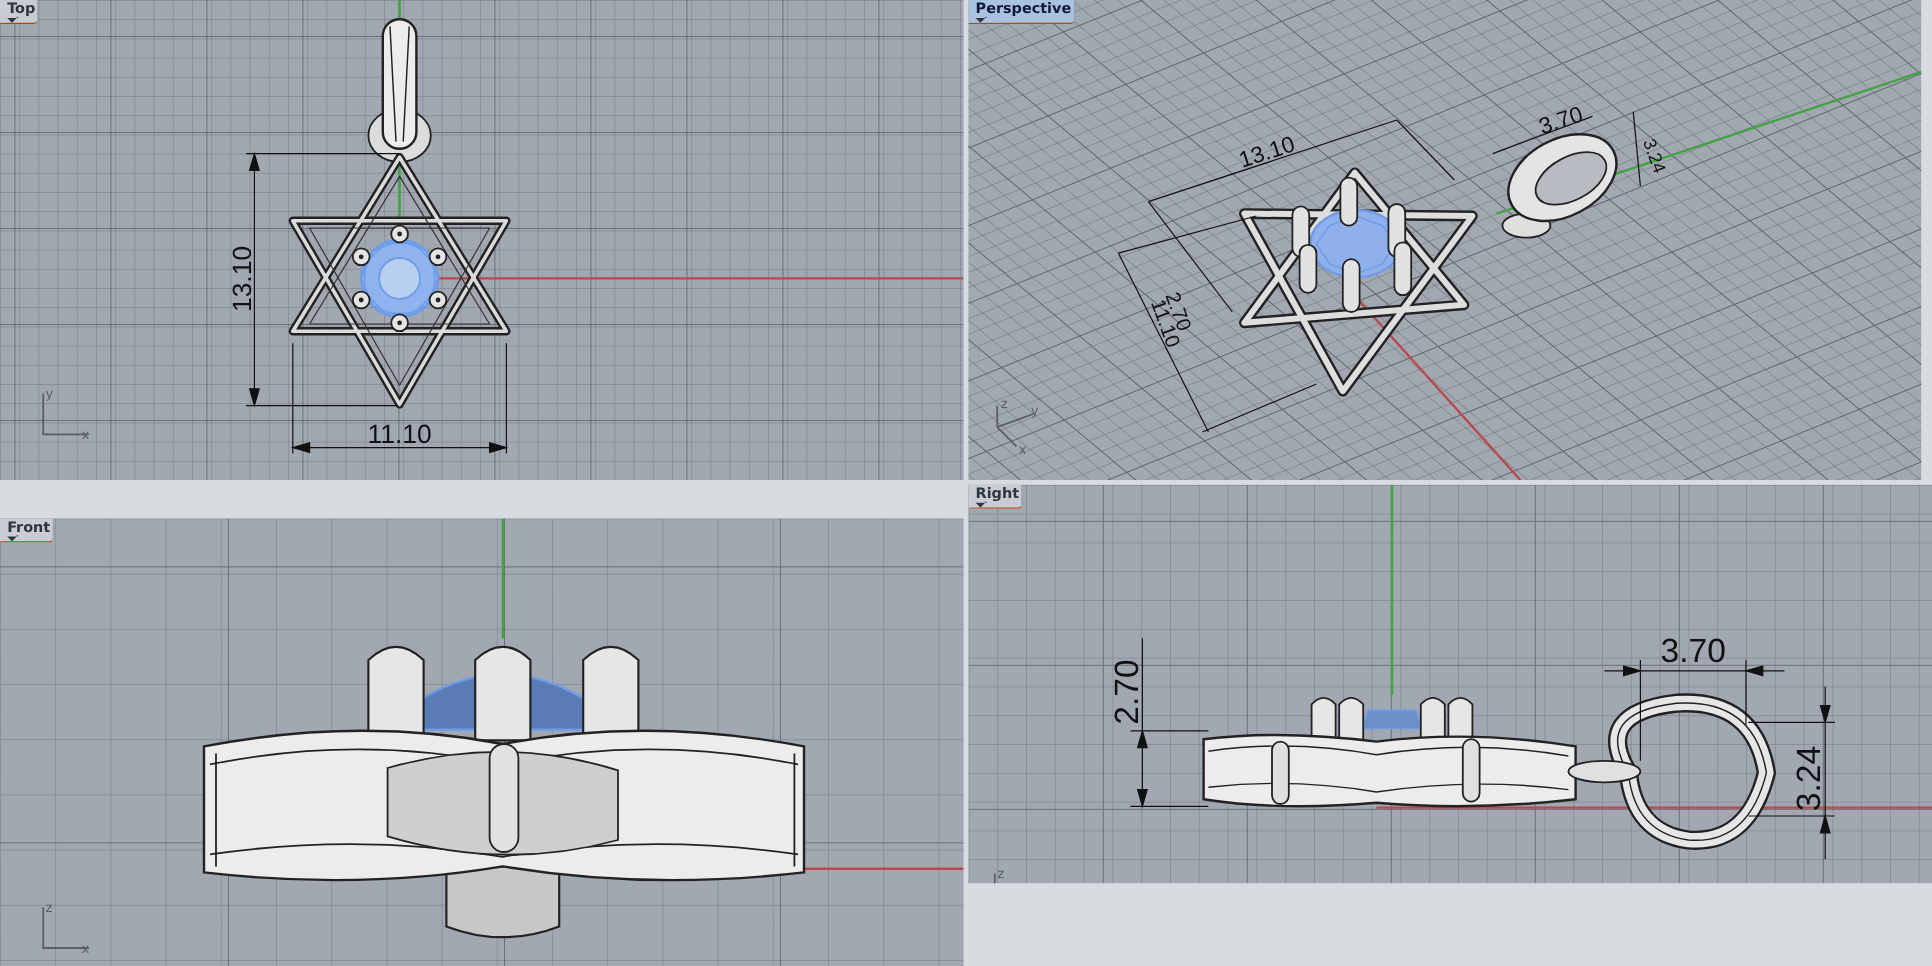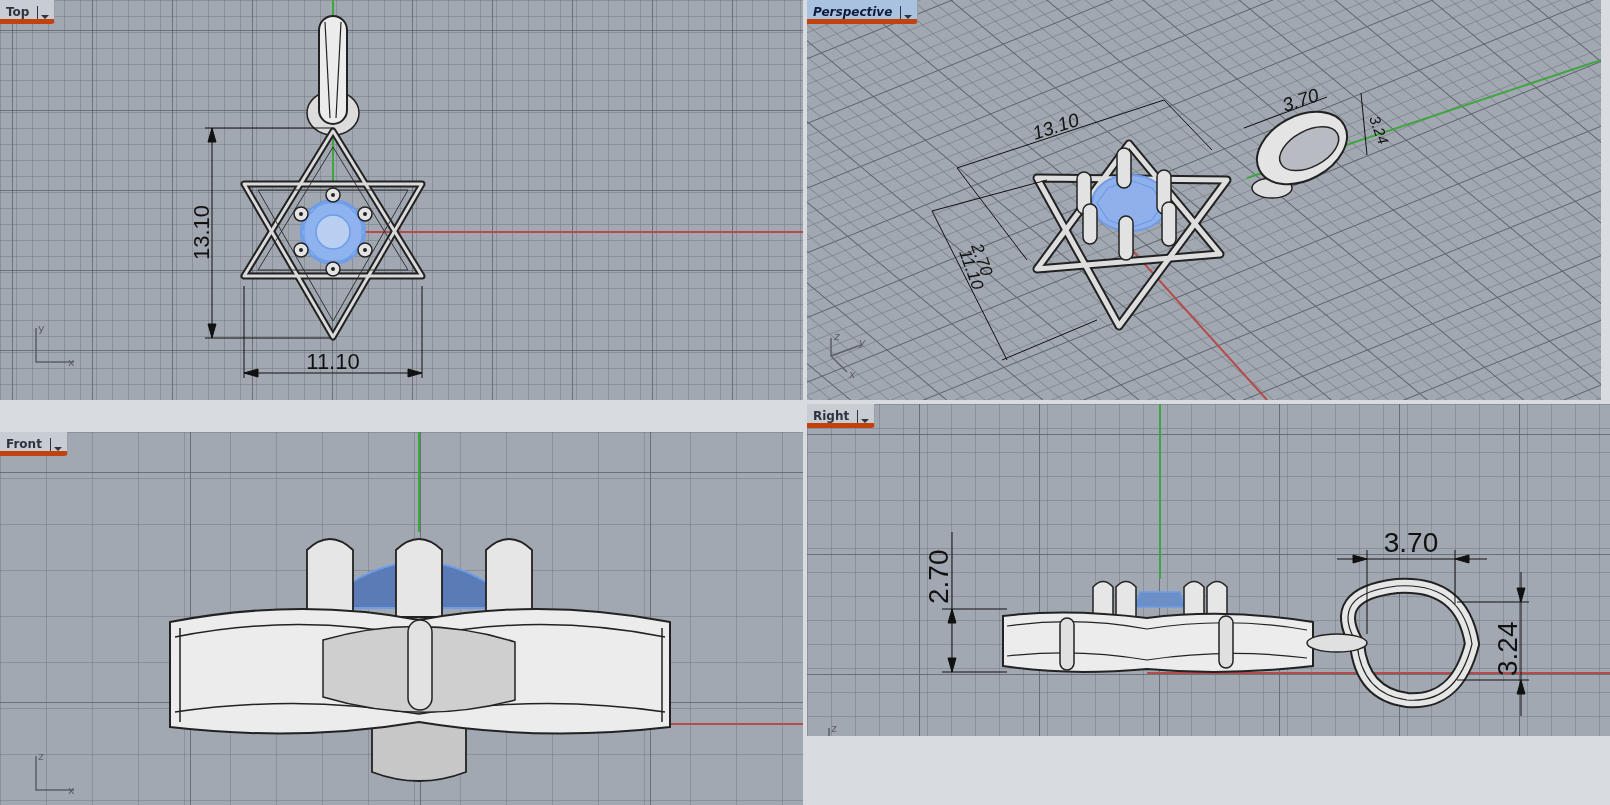--- a/index.html
+++ b/index.html
@@ -34,29 +34,30 @@
       background-image:
         linear-gradient(to right, rgba(100,106,116,0.5) 1px, transparent 1px),
         linear-gradient(to bottom, rgba(100,106,116,0.5) 1px, transparent 1px),
         linear-gradient(to right, rgba(80,86,96,0.8) 1px, transparent 1px),
         linear-gradient(to bottom, rgba(80,86,96,0.8) 1px, transparent 1px);
       background-size:14px 12px, 14px 12px, 70px 60px, 70px 60px;
     }
     .vp-label {
       position:absolute; left:0; top:0;
       height:19px;
-      display:flex; align-items:flex-end;
+      display:flex; align-items:flex-start;
       background:#c8ccd3;
       border-right:1px solid #9aa0a8;
-      border-bottom:5px solid #c2410c;
+      border-bottom:1px solid #c2410c;
       border-bottom-right-radius:4px;
       font-size:12px; font-weight:bold; color:#2d3440;
       padding:0 2px 0 6px;
       z-index:10;
       cursor:pointer;
+      flex-direction:column;
     }
     .vp-label.active { background:#a9c2e0; color:#0f1a3a; }
     .vp-label .sep { width:1px; height:13px; background:#2d3440; margin:0 3px 0 8px; }
     .vp-label .arrow {
       width:0; height:0;
       border-left:4px solid transparent; border-right:4px solid transparent;
       border-top:4px solid #2d3440; margin-right:3px;
     }
     .axis-icon { position:absolute; z-index:5; }
     .axis-icon svg { display:block; }
@@ -141,21 +142,21 @@
   </div>
   <div class="axis-icon" style="left:32px;top:322px;">
     <svg width="50" height="45">
       <polyline points="4,6 4,40 42,40" fill="none" stroke="#5a5f67" stroke-width="1.5"></polyline>
       <text x="6" y="10" font-size="11" fill="#5a5f67">y</text>
       <text x="36" y="44" font-size="11" fill="#5a5f67">x</text>
     </svg>
   </div>
 </div>
 
-<div class="viewport" style="left:807px;top:0;width:794px;height:400px;font-style:italic;">
+<div class="viewport" style="left:807px;top:0;width:794px;height:400px;">
   <div class="persp-grid"></div>
   <div class="vp-label active">
     <span>Perspective</span>
     <span class="sep"></span>
     <span class="arrow"></span>
   </div>
   <div class="scene">
     <svg width="803" height="400" viewBox="0 0 803 400">
       <line x1="316" y1="240" x2="460" y2="400" stroke="#b54b4b" stroke-width="2"></line>
       <line x1="440" y1="178" x2="803" y2="57" stroke="#3fa53f" stroke-width="2"></line>

